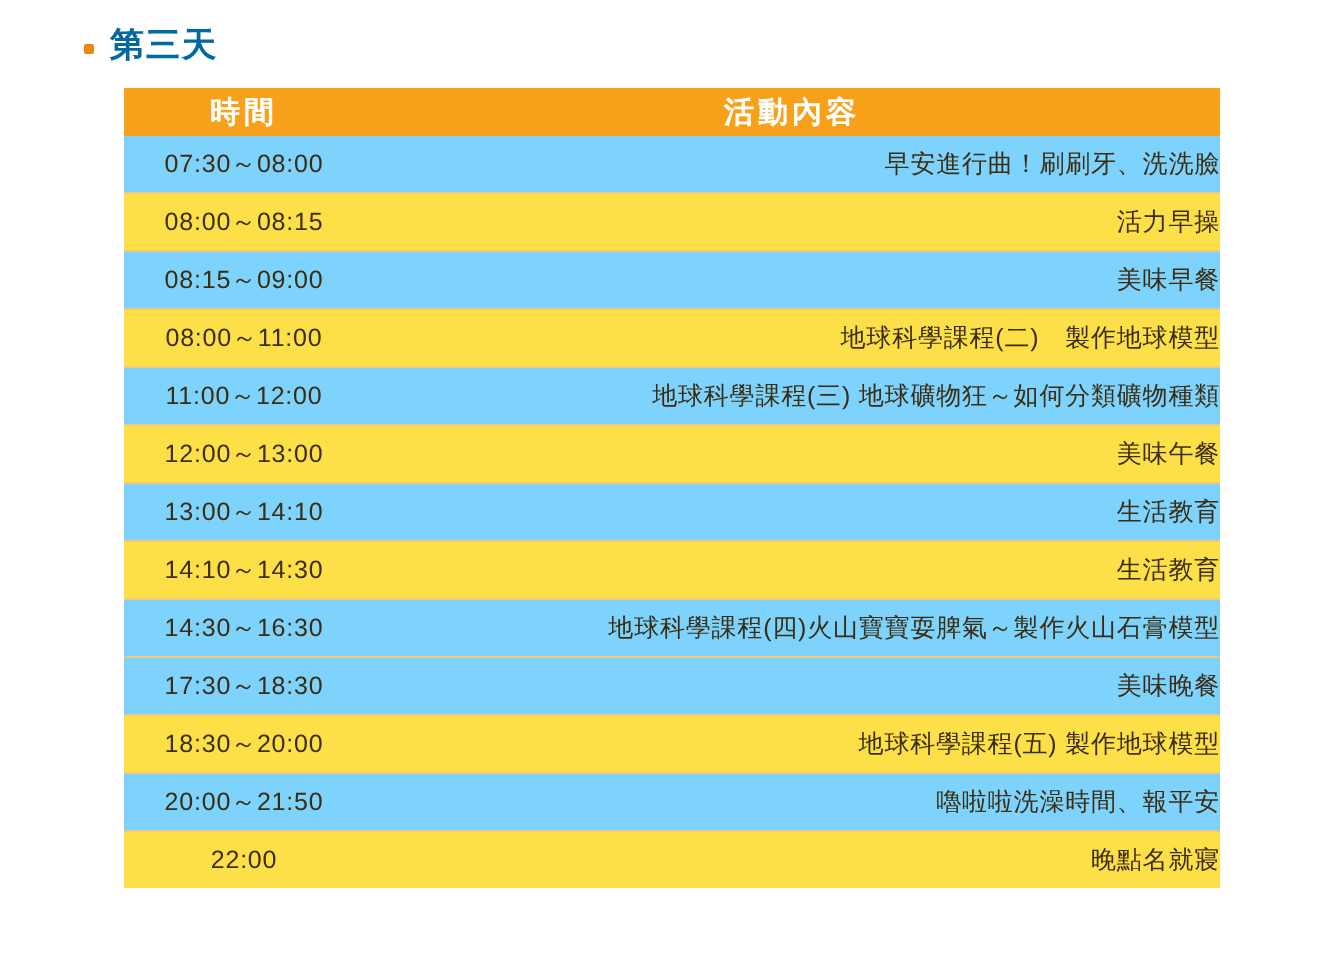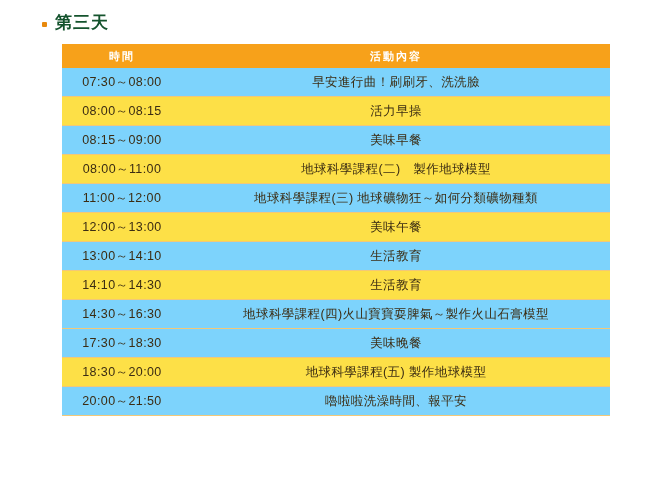--- a/index.html
+++ b/index.html
@@ -27,39 +27,39 @@
   }
   .bullet-dot {
     width: 5px;
     height: 5px;
     background: #e8890c;
     border-radius: 1px;
     margin-right: 8px;
     margin-top: 2px;
   }
   .day-title {
-    color: #14532d;
+    color: #0369a1;
     font-size: 17px;
     font-weight: bold;
     letter-spacing: 1px;
     line-height: 20px;
   }
   .schedule-wrap {
     margin: 6px 0 0 62px;
     width: 548px;
   }
   table.schedule {
     border-collapse: collapse;
     width: 548px;
     table-layout: fixed;
   }
   table.schedule th {
     background: #f7a11a;
     color: #ffffff;
-    font-size: 11px;
+    font-size: 15px;
     font-weight: bold;
     letter-spacing: 2px;
     height: 24px;
     padding: 0;
     border: none;
   }
   th.col-time { width: 120px; }
   th.col-activity { width: 428px; }
   table.schedule td {
     height: 28px;
@@ -69,21 +69,21 @@
     border-bottom: 1px solid #f2c878;
     letter-spacing: 0.4px;
   }
   td.time {
     text-align: center;
     width: 120px;
     color: #4a3a1c;
   }
   td.activity {
     padding-left: 16px;
-    text-align: center;
+    text-align: right;
   }
   tr.row-odd td { background: #7dd3fc; }
   tr.row-even td { background: #fde047; }
   tr.last td { border-bottom: none; }
 </style>
 </head>
 <body>
 
 <div class="page">
 
@@ -142,17 +142,21 @@
             <td class="activity">美味晚餐</td>
           </tr>
           <tr class="row-even">
             <td class="time">18:30～20:00</td>
             <td class="activity">地球科學課程(五) 製作地球模型</td>
           </tr>
           <tr class="row-odd">
             <td class="time">20:00～21:50</td>
             <td class="activity">嚕啦啦洗澡時間、報平安</td>
           </tr>
+          <tr class="row-even last">
+            <td class="time">22:00</td>
+            <td class="activity">晚點名就寢</td>
+          </tr>
         </tbody>
     </table>
   </div>
 
 </div>
 
 </body></html>

